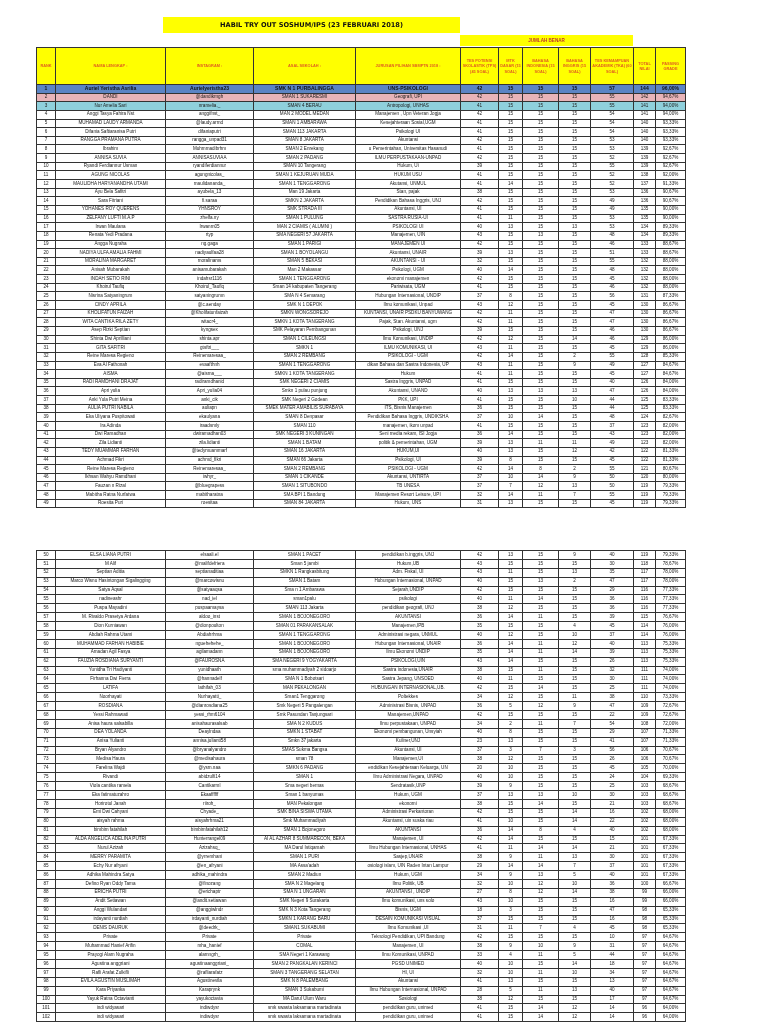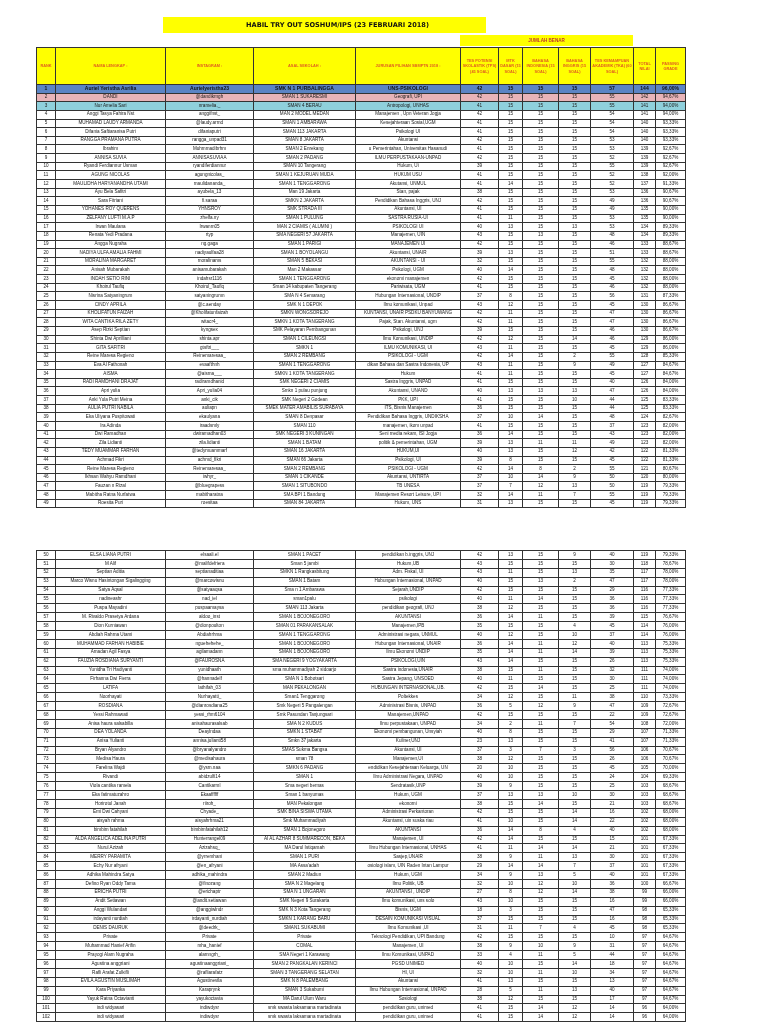--- a/index.html
+++ b/index.html
@@ -1,20 +1,20 @@
 <!DOCTYPE html>
 <html><head>
 <meta charset="utf-8">
 <style>
   html, body { margin:0; padding:0; background:#ffffff; }
   body { width:768px; height:1024px; position:relative; overflow:hidden;
          font-family:"Liberation Sans", sans-serif; color:#222; }
   .title { position:absolute; left:163px; top:17px; width:297px; height:16px;
            background:#ffff00; font-family:"DejaVu Sans", sans-serif; font-weight:bold;
-           font-size:6.6px; display:flex; align-items:center; justify-content:center; color:#111;padding-left:26px; }
+           font-size:6.6px; display:flex; align-items:center; justify-content:center; color:#111; }
   .jumlah { position:absolute; left:460px; top:35px; width:173px; height:11px;
             background:#ffff00; font-size:4.6px; color:#c0392b; font-weight:bold;
             display:flex; align-items:center; justify-content:center; }
   table { position:absolute; left:36px; border-collapse:collapse; table-layout:fixed;
           font-size:4.6px; }
   table td, table th { border:0.8px solid #333; padding:0; text-align:center; white-space:nowrap;
           overflow:hidden; text-overflow:clip; line-height:1; }
   #t1 { top:47px; width:649px; border:1.2px solid #222; }
   #t2 { top:550px; width:649px; border:1.2px solid #222; }
   th { background:#ffff00; color:#e06020; font-weight:bold; font-size:3.9px; height:36px;

